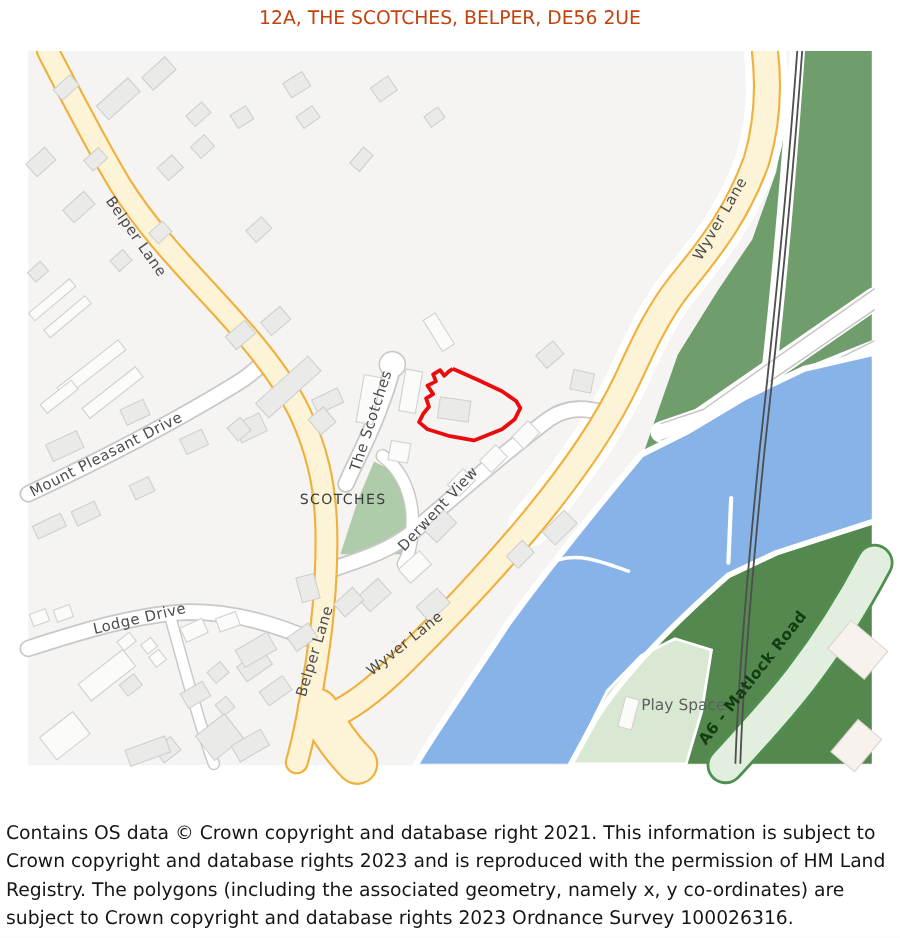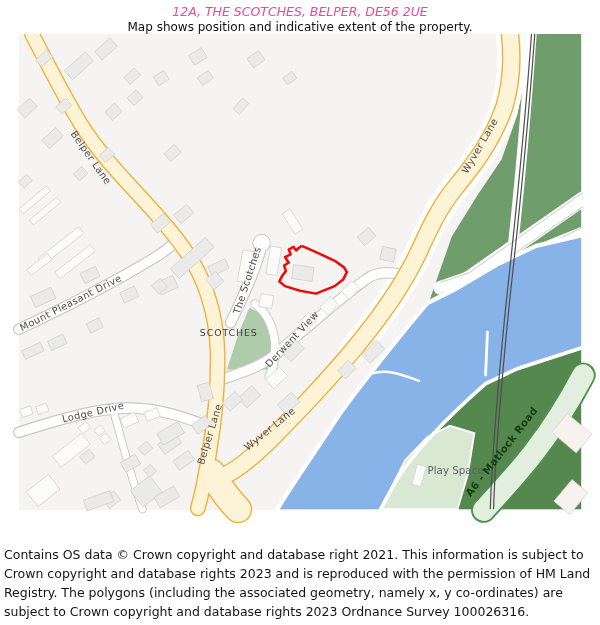--- a/index.html
+++ b/index.html
@@ -1,18 +1,18 @@
 <!DOCTYPE html>
 <html style="--bg: #f5f4f2; --road-fill: #fdf3d7; --road-casing: #f0b03c; --white-road-casing: #c9c8c6; --field-green: #6f9e6c; --dark-green: #55884f; --park-green: #aecbaa; --play-green: #d8e8d2; --a6-fill: #e3efde; --a6-casing: #4f8f4f; --river: #87b3e8; --railway: #4f4f4f; --building-fill: #eaebe9; --building-stroke: #d0d1cf; --building-white: #fbfbfa; --property-red: #ea0c0c;"><head>
 <meta charset="utf-8">
 <style>
   html,body{margin:0;padding:0;background:#fff;width:600px;height:625px;overflow:hidden;
     font-family:"DejaVu Sans","Liberation Sans",sans-serif;}
   .header{height:34px;text-align:center;}
-  .title{font-size:12.5px;color:#ec4899;padding-top:4px;font-style:italic;}
+  .title{font-size:12.5px;color:#c2410c;padding-top:4px;}
   .subtitle{font-size:12px;color:#111;padding-top:1px;}
   svg{display:block;}
   .footer{height:83px;padding:3px 2px 0 4px;font-size:12.5px;line-height:19px;color:#151515;}
 
   
   .mapbg{fill:var(--bg);}
   .green{fill:var(--field-green);}
   .dgreen{fill:var(--dark-green);}
   .pgreen{fill:var(--play-green);stroke:#ffffff;stroke-width:2;}
   .park{fill:var(--park-green);}
@@ -33,21 +33,20 @@
   .rl{font-size:10.5px;fill:#4c4c4c;text-anchor:middle;letter-spacing:.4px;}
   .area-lbl{font-size:10px;fill:#3d3d3d;text-anchor:middle;letter-spacing:1px;}
   .play-lbl{font-size:11px;fill:#606060;text-anchor:middle;}
   .a6-lbl{font-size:11px;font-weight:bold;fill:#123d10;text-anchor:middle;letter-spacing:.3px;}
 </style>
 </head>
 <body>
 
 <div class="header">
   <div class="title">12A, THE SCOTCHES, BELPER, DE56 2UE</div>
-  <div class="subtitle">Map shows position and indicative extent of the property.</div>
 </div>
 
 <svg width="600" height="508" viewBox="0 34 600 542">
   <rect class="mapbg" x="0" y="34" width="600" height="508"></rect>
 
   <g>
     <polygon class="green" points="545,34 600,34 600,249 552,260 510,280 468,305 438,319 448,290 462,250 490,205 515,168 532,120 540,75"></polygon>
   </g>
 
   <g>

